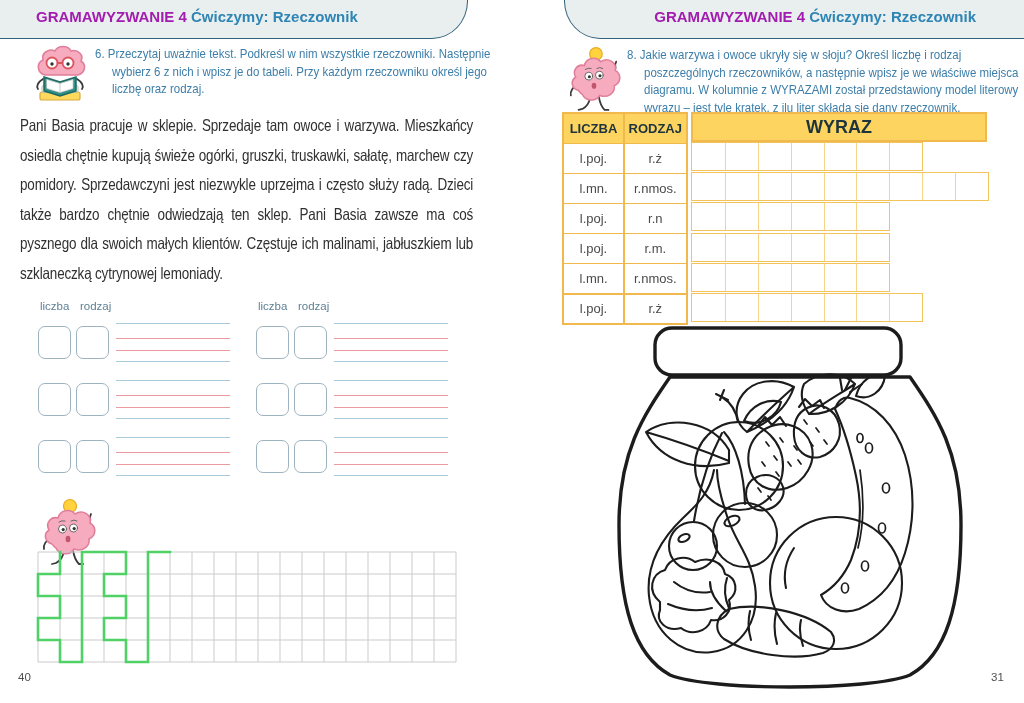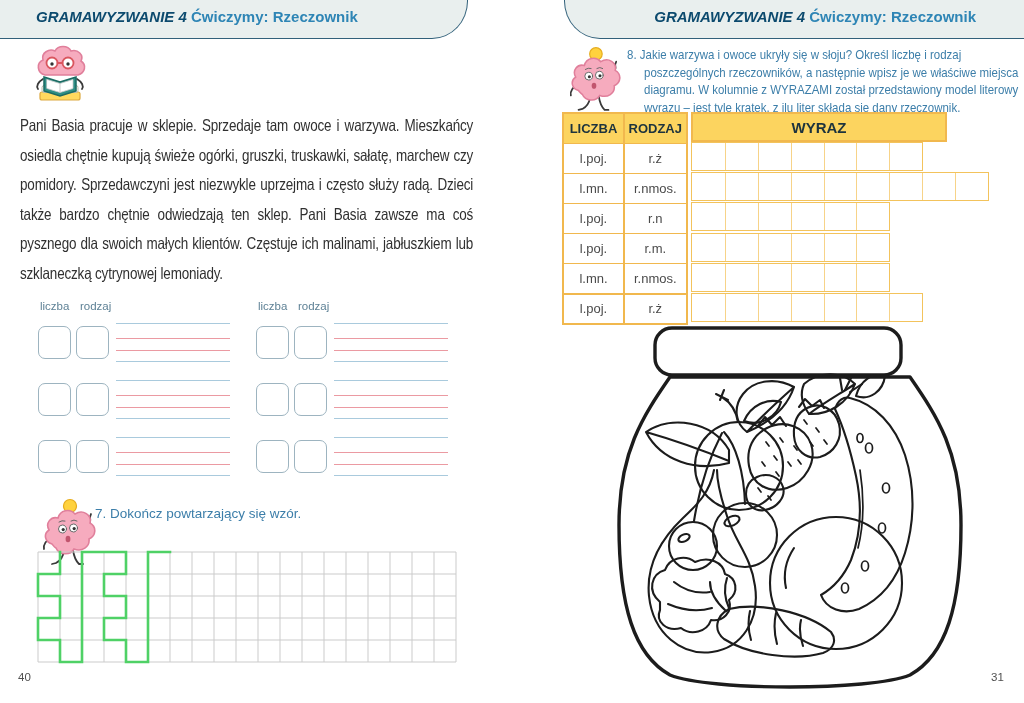--- a/index.html
+++ b/index.html
@@ -5,21 +5,21 @@
   html,body{margin:0;padding:0;background:#fff;}
   #page{position:relative;width:1024px;height:703px;background:#ffffff;overflow:hidden;
         font-family:"Liberation Sans",sans-serif;}
   
   .tab{position:absolute;top:-2px;height:41px;background:#e9efee;border:1.5px solid #31607a;border-top:none;box-sizing:border-box;}
   .tab.left{left:-2px;width:470px;border-left:none;border-bottom-right-radius:36px 38px;}
   .tab.right{right:-2px;width:462px;border-right:none;border-bottom-left-radius:36px 38px;}
   .tab-title{position:absolute;top:10px;font-size:15px;font-weight:bold;white-space:nowrap;}
   .tab.left .tab-title{left:38px;}
   .tab.right .tab-title{right:50px;}
-  .t-book{color:#0c4a6e;font-style:italic;}
+  .t-book{color:#a21caf;}
   .t-chap{color:#2e85b5;}
   
   .ex{position:absolute;color:#3c7ea9;font-size:13.5px;line-height:17.5px;}
   .narrow{transform:scaleX(.85);transform-origin:0 0;}
   .hang{padding-left:20px;text-indent:-20px;}
   
   .passage{position:absolute;left:20px;top:111px;width:556px;color:#303030;font-size:16.5px;
            line-height:29.6px;letter-spacing:-.2px;text-align:justify;
            transform:scaleX(.815);transform-origin:0 0;}
   
@@ -32,23 +32,23 @@
   .wl-red{border-color:#eb9aa2;}
   
   #pattern-svg{position:absolute;left:36px;top:550px;}
   
   #liczba-table{position:absolute;left:562px;top:112px;width:126px;background:#f1b84e;
                 padding:2px;box-sizing:border-box;display:grid;grid-template-columns:59px 1fr;grid-auto-rows:28.6px;gap:1.5px;}
   #liczba-table .hc{background:#fcd45f;color:#1d333d;font-weight:bold;font-size:13px;}
   #liczba-table .bc{background:#fff;color:#4a4a4a;font-size:13px;}
   #liczba-table div{display:flex;align-items:center;justify-content:center;}
   #wyraz-grid{position:absolute;left:691px;top:112px;}
-  #wyraz-header{position:absolute;left:0;top:0;width:256px;height:30px;background:#fcd45f;border:2px solid #f1b84e;
+  #wyraz-header{position:absolute;left:0;top:0;width:296px;height:30px;background:#fcd45f;border:2px solid #f1b84e;
                 box-sizing:border-box;display:flex;align-items:center;justify-content:center;
-                font-weight:bold;font-size:15px;color:#1d333d;}
+                font-weight:bold;font-size:18px;color:#1d333d;}
   .word-row{position:absolute;display:flex;border:1.5px solid #f3c35c;box-sizing:border-box;background:#fff;}
   .letter-cell{width:32.9px;height:27px;border-left:1px solid #f7d388;box-sizing:border-box;}
   .letter-cell:first-child{border-left:none;}
   
   .pagenum{position:absolute;color:#4f4f4f;font-size:11.5px;}
   .mascot{position:absolute;}
   svg{display:block;}
 </style>
 </head>
 <body>
@@ -97,20 +97,26 @@
     <div class="tab-title">
       <span class="t-book">GRAMAWYZWANIE 4</span>
       <span class="t-chap">Ćwiczymy: Rzeczownik</span>
     </div>
   </div>
 
   <svg class="mascot" style="left:27px;top:41px" width="66" height="64">
       <use href="#reader-mascot"></use>
     </svg>
 
+  <div class="ex" style="left:95px;top:45px;width:470px">
+    <div class="narrow hang" style="width:462px">
+      <span>6.</span>
+      <span>Przeczytaj uważnie tekst. Podkreśl w nim wszystkie rzeczowniki. Następnie wybierz 6 z nich i wpisz je do tabeli. Przy każdym rzeczowniku określ jego liczbę oraz rodzaj.</span>
+    </div>
+  </div>
 
   <div class="passage">Pani Basia pracuje w sklepie. Sprzedaje tam owoce i warzywa. Mieszkańcy osiedla chętnie kupują świeże ogórki, gruszki, truskawki, sałatę, marchew czy pomidory. Sprzedawczyni jest niezwykle uprzejma i często służy radą. Dzieci także bardzo chętnie odwiedzają ten sklep. Pani Basia zawsze ma coś pysznego dla swoich małych klientów.  Częstuje ich malinami, jabłuszkiem lub szklaneczką cytrynowej lemoniady.</div>
 
   <div id="answers">
       <div class="ans-label" style="left: 40px; top: 300px;">liczba</div>
       <div class="ans-label" style="left: 80px; top: 300px;">rodzaj</div>
       <div class="ans-row" style="left: 38px; top: 326px;">
         <div class="abox" style="left:0"></div>
         <div class="abox" style="left:38px"></div>
         <div class="alines">
@@ -171,24 +177,20 @@
           <div class="wline wl-red" style="top:27px"></div>
           <div class="wline wl-blue" style="top:38px"></div>
         </div>
       </div>
     </div>
 
   <svg class="mascot" style="left:40px;top:497px" width="56" height="72">
       <use href="#idea-mascot"></use>
     </svg>
 
-  <div class="ex" style="left:95px;top:505px;white-space:nowrap">
-    <span>7.</span>
-    <span>Dokończ powtarzający się wzór.</span>
-  </div>
 
   <svg id="pattern-svg" width="422" height="114">
       <path d="M2,2 V112 M24,2 V112 M46,2 V112 M68,2 V112 M90,2 V112 M112,2 V112 M134,2 V112 M156,2 V112 M178,2 V112 M200,2 V112 M222,2 V112 M244,2 V112 M266,2 V112 M288,2 V112 M310,2 V112 M332,2 V112 M354,2 V112 M376,2 V112 M398,2 V112 M420,2 V112 M2,2 H420 M2,24 H420 M2,46 H420 M2,68 H420 M2,90 H420 M2,112 H420 " stroke="#cbcbcb" stroke-width="1" fill="none"></path>
       <path d="M24,2 L24,24 M24,24 L2,24 M2,24 L2,46 M2,46 L24,46 M24,46 L24,68 M24,68 L2,68 M2,68 L2,90 M2,90 L24,90 M24,90 L24,112 M24,112 L46,112 M46,112 L46,2 M46,2 L90,2 M90,2 L90,24 M90,24 L68,24 M68,24 L68,46 M68,46 L90,46 M90,46 L90,68 M90,68 L68,68 M68,68 L68,90 M68,90 L90,90 M90,90 L90,112 M90,112 L112,112 M112,112 L112,2 M112,2 L134,2 " stroke="#4fd166" stroke-width="2.6" fill="none" stroke-linecap="square"></path>
     </svg>
 
   <div class="pagenum" style="left:18px;top:671px">40</div>
 
   <div class="tab right">
     <div class="tab-title">

